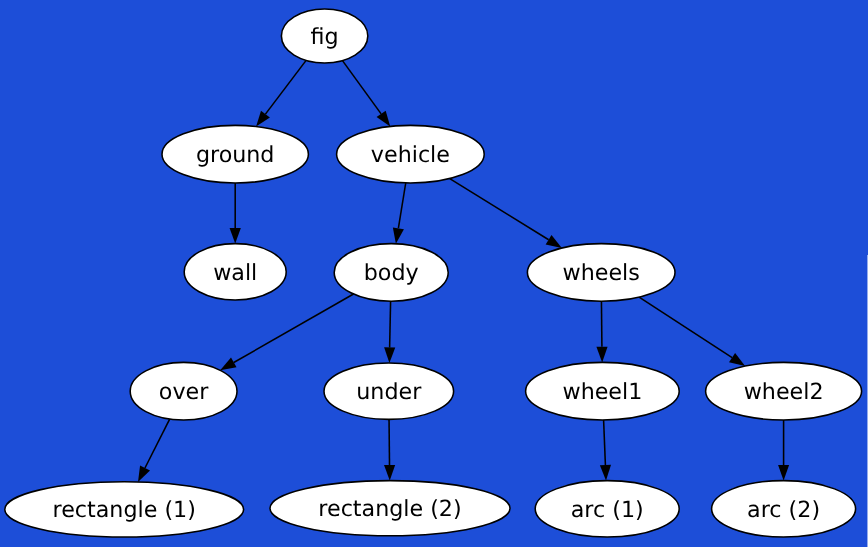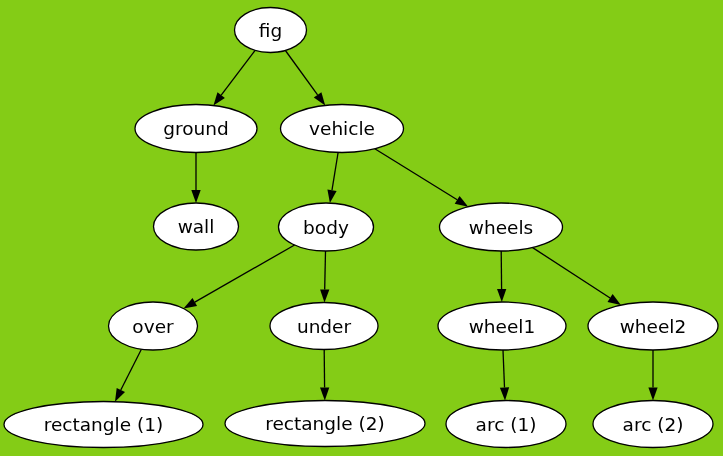--- a/index.html
+++ b/index.html
@@ -4,21 +4,21 @@
 <style>
   html, body {
     margin: 0;
     padding: 0;
     background: #ffffff;
   }
   .canvas {
     position: relative;
     width: 723px;
     height: 456px;
-    background: #84cc16;
+    background: #1d4ed8;
     overflow: hidden;
     font-family: "DejaVu Sans", sans-serif;
   }
   svg { display: block; }
   .node-label {
     font-family: "DejaVu Sans", sans-serif;
     font-size: 18.5px;
     fill: #000000;
     text-anchor: middle;
   }

